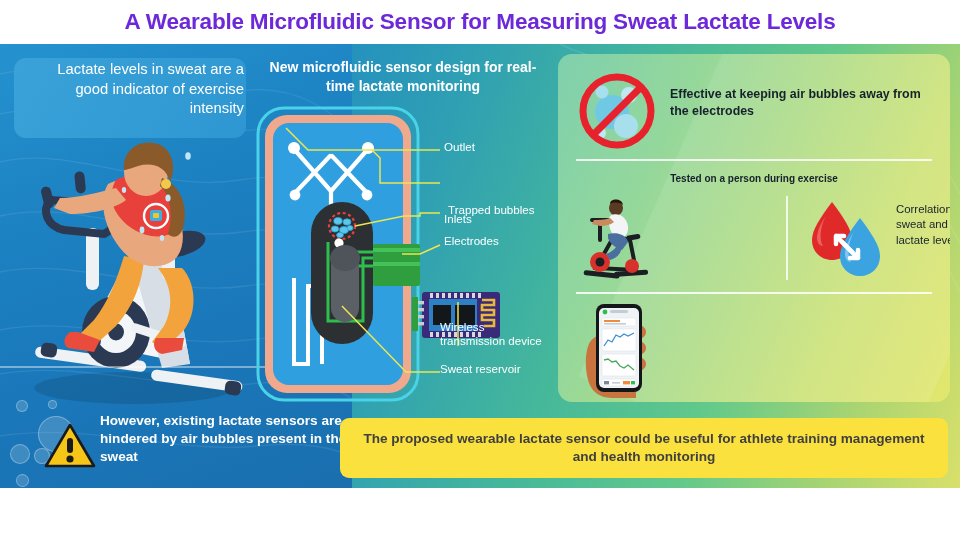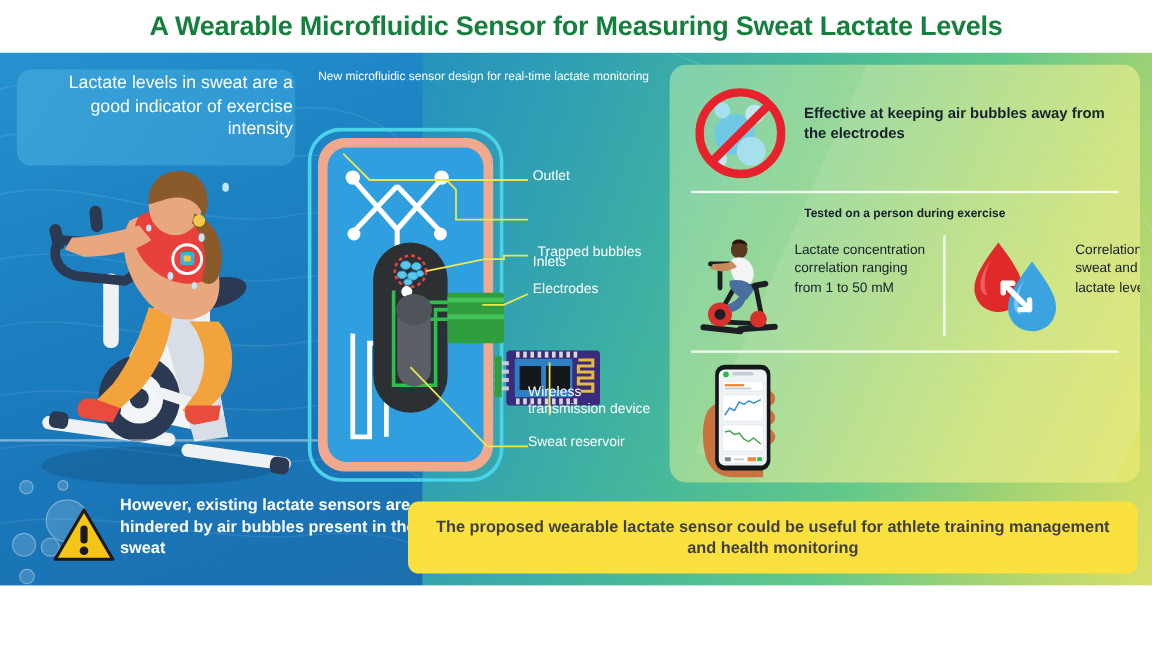--- a/index.html
+++ b/index.html
@@ -11,21 +11,21 @@
   }
   #page { position: relative; width: 960px; height: 540px; background:#fff; overflow:hidden; }
 
   
   #title-bar {
     position:absolute; left:0; top:0; width:960px; height:44px;
     display:flex; align-items:center; justify-content:center;
     background:#ffffff;
   }
   #title-text {
-    font-size:22.5px; font-weight:bold; color:#15803d;
+    font-size:22.5px; font-weight:bold; color:#6d28d9;
     letter-spacing:-0.2px; white-space:nowrap;
   }
 
   
   #canvas {
     position:absolute; left:0; top:44px; width:960px; height:444px;
     background: linear-gradient(110deg,#1f8fd0 0%, #1d86c6 22%, #2e9fb4 42%, #46b89a 60%, #63c98a 75%, #a8d472 88%, #d9e06a 100%);
     overflow:hidden;
   }
   
@@ -56,21 +56,21 @@
   }
   #warn-icon { position:absolute; left:48px; top:425px; width:54px; height:50px; }
 
   
   .bub { position:absolute; border-radius:50%; background: rgba(255,255,255,0.16);
          border:1.5px solid rgba(255,255,255,0.3); }
 
   
   #center-head {
     position:absolute; left:258px; top:58px; width:290px; text-align:center;
-    font-size:10px; font-weight:normal; color:#ffffff; line-height:1.33;
+    font-size:14px; font-weight:bold; color:#ffffff; line-height:1.33;
   }
 
   .lbl {
     position:absolute; font-size:11.6px; color:#ffffff; line-height:1.22;
     white-space:nowrap;
   }
 
   
   #right-panel {
     position:absolute; left:558px; top:54px; width:392px; height:348px;
@@ -381,21 +381,20 @@
         <rect x="46" y="40" width="14" height="5" rx="2.5" fill="#1b1f24" transform="rotate(-10 46 40)"></rect>
         <path d="M12,24 L28,24 M20,24 L20,44" stroke="#1b1f24" stroke-width="4" fill="none" stroke-linecap="round"></path>
 
         <ellipse cx="36" cy="12" rx="7" ry="7.5" fill="#5a3a22"></ellipse>
         <path d="M30,8 C30,2 42,2 43,9 C40,6 33,6 30,8 Z" fill="#241609"></path>
         <path d="M30,20 C36,16 46,19 48,30 C49,38 44,44 38,42 C31,40 27,28 30,20 Z" fill="#f2f4f6"></path>
         <path d="M28,38 C36,36 46,38 48,46 L42,54 C36,52 30,48 28,42 Z" fill="#4a6e9e"></path>
         <path d="M40,48 C44,54 38,62 30,64 L26,58 C32,56 36,52 38,48 Z" fill="#4a6e9e"></path>
         <path d="M30,22 C24,24 18,24 14,24 L12,28 L20,30 C26,30 32,28 34,26 Z" fill="#c98b5e"></path>
       </svg>
-      <div class="sm-text" style="position:absolute;left:104px;top:148px;width:112px;">Lactate concentration correlation ranging from 1 to 50 mM</div>
 
       <div class="rp-vdiv" style="left:228px;top:142px;height:84px;"></div>
 
       <svg style="position:absolute;left:246px;top:142px;" width="82" height="86" viewBox="0 0 82 86">
         <path d="M28,6 C40,22 48,34 48,44 C48,56 39,64 28,64 C17,64 8,56 8,44 C8,34 16,22 28,6 Z" fill="#e02a2a"></path>
         <path d="M22,20 C16,28 13,36 13,42 C13,47 16,50 19,50 C15,44 16,30 22,20 Z" fill="#f06a6a" opacity="0.85"></path>
         <path d="M56,22 C68,38 76,50 76,60 C76,72 67,80 56,80 C45,80 36,72 36,60 C36,50 44,38 56,22 Z" fill="#3ba3e0"></path>
         <path d="M50,36 C44,44 41,52 41,58 C41,63 44,66 47,66 C43,60 44,46 50,36 Z" fill="#8ccdf0" opacity="0.85"></path>
 
         <path d="M48,56 L32,40 M32,40 L40,40 M32,40 L32,48" stroke="#ffffff" stroke-width="4.5" fill="none" stroke-linecap="round" stroke-linejoin="round"></path>

